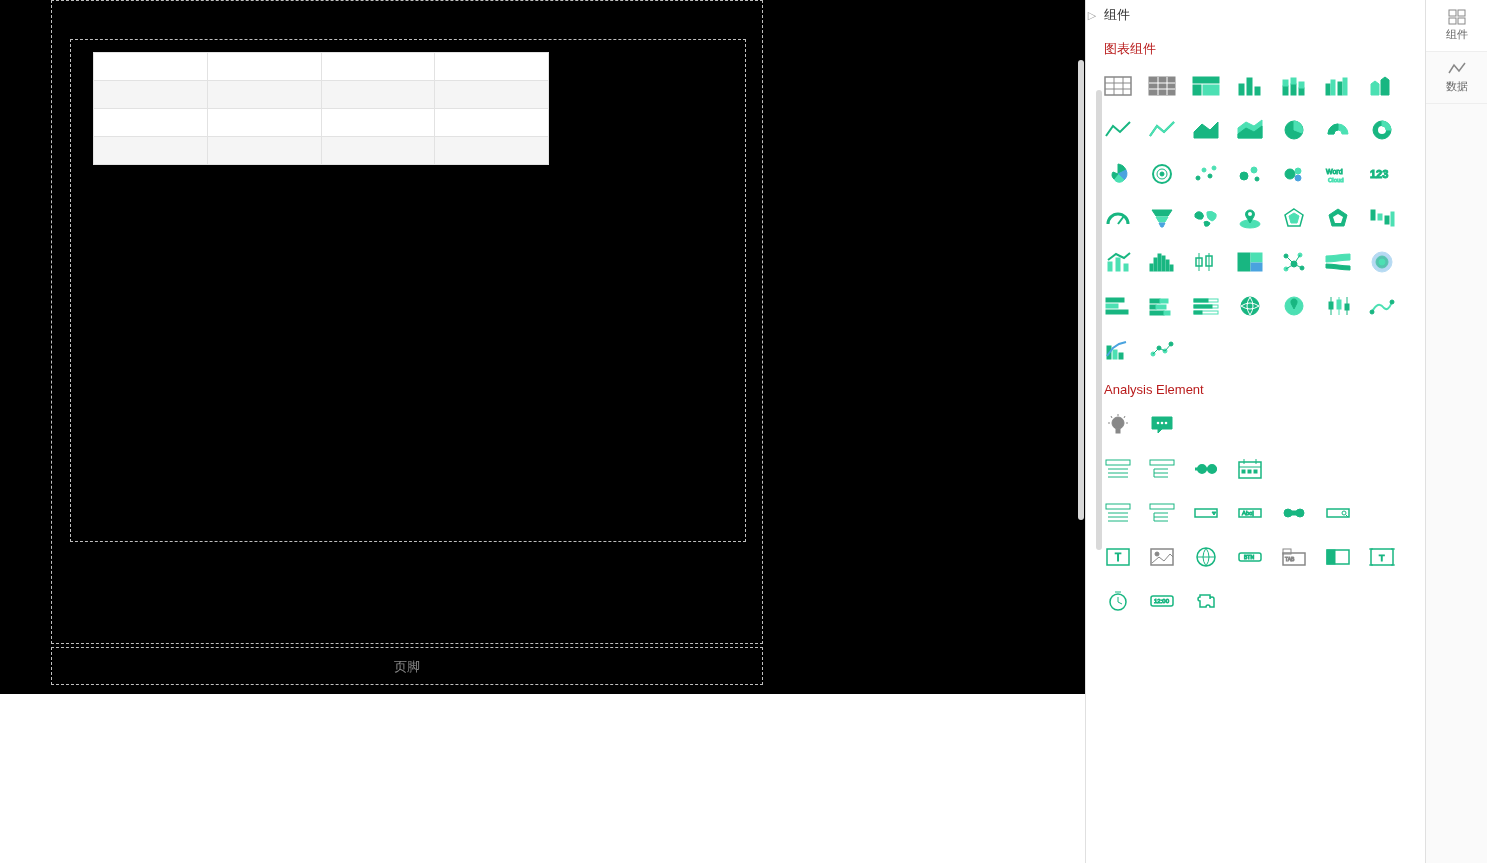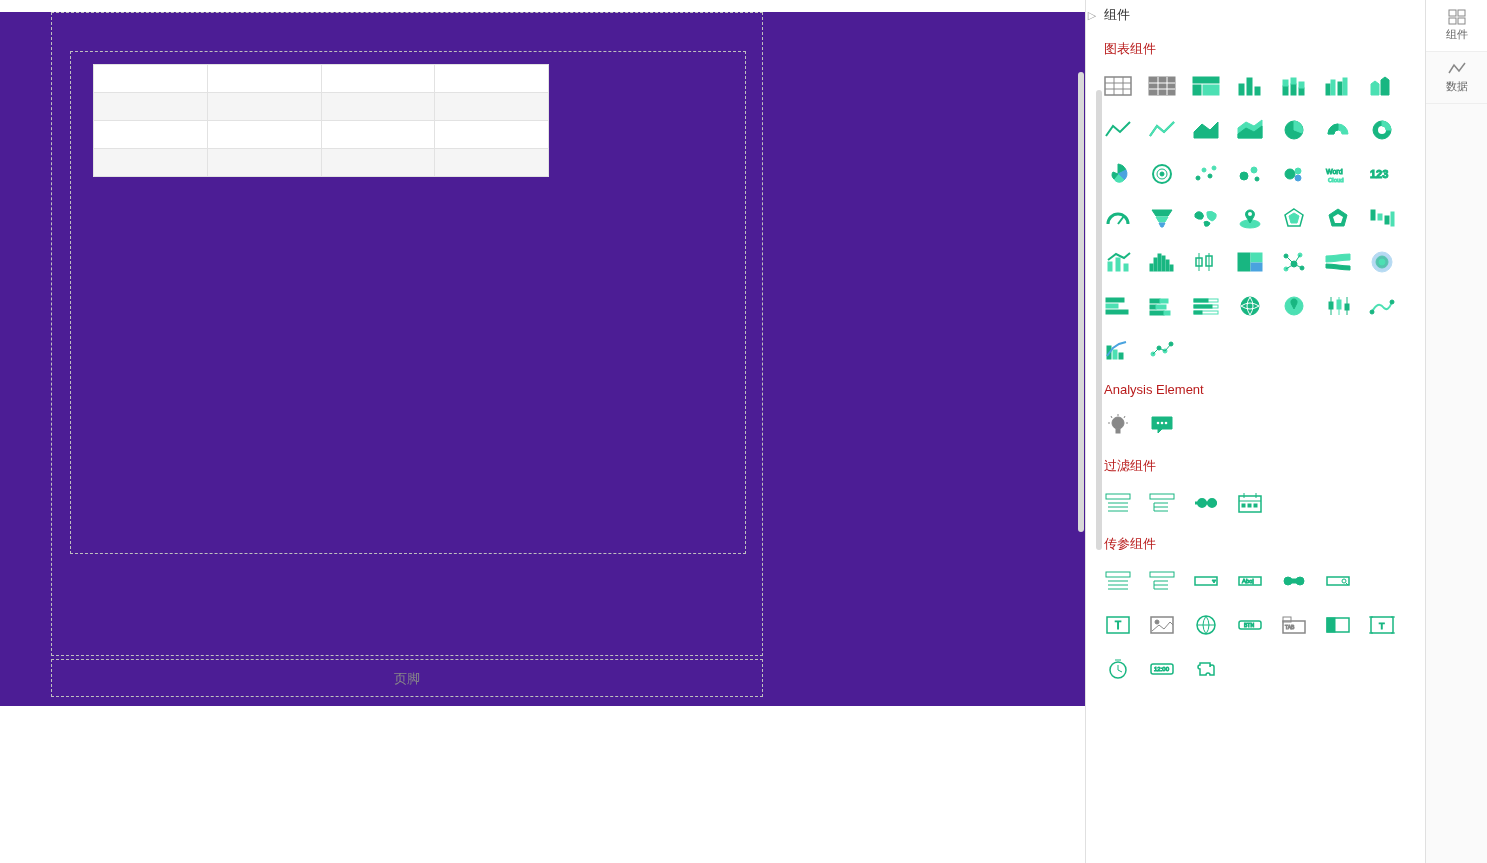--- a/index.html
+++ b/index.html
@@ -14,23 +14,22 @@
   position: relative;
 }
 
 
 .canvas-area {
   position: absolute;
   left: 0;
   top: 0;
   width: 1085px;
   height: 694px;
-  background: #4c1d95;
+  background: #000000;
   overflow: hidden;
-  margin-top: 12px;
 }
 
 .page {
   position: absolute;
   border: 1px dashed #bfbfbf;
 }
 .page1-body { left: 51px; top: 0; width: 712px; height: 644px; }
 .page1-footer { left: 51px; top: 647px; width: 712px; height: 38px; }
 .page2-header { left: 51px; top: 742px; width: 712px; height: 38px; }
 .page2-body   { left: 51px; top: 783px; width: 712px; height: 80px; }
@@ -575,21 +574,20 @@
       <div class="icon-cell">
           <svg viewBox="0 0 28 24">
             <path class="g" d="M4 4 H24 V16 H14 L10 20 V16 H4 Z"></path>
             <circle fill="#fff" cx="10" cy="10" r="1.3"></circle>
             <circle fill="#fff" cx="14" cy="10" r="1.3"></circle>
             <circle fill="#fff" cx="18" cy="10" r="1.3"></circle>
           </svg>
         </div>
     </div>
 
-    <div class="section-label">过滤组件</div>
     <div class="icon-grid">
       <div class="icon-cell">
           <svg viewBox="0 0 28 24">
             <rect class="g wf" x="2" y="3" width="24" height="5"></rect>
             <line class="g" x1="4" y1="12" x2="24" y2="12"></line>
             <line class="g" x1="4" y1="16" x2="24" y2="16"></line>
             <line class="g" x1="4" y1="20" x2="24" y2="20"></line>
           </svg>
         </div>
       <div class="icon-cell">
@@ -614,21 +612,20 @@
             <line class="g" x1="3" y1="10" x2="25" y2="10"></line>
             <line class="g" x1="8" y1="2" x2="8" y2="7"></line>
             <line class="g" x1="20" y1="2" x2="20" y2="7"></line>
             <rect class="g" x="6" y="13" width="3" height="3"></rect>
             <rect class="g" x="12" y="13" width="3" height="3"></rect>
             <rect class="g" x="18" y="13" width="3" height="3"></rect>
           </svg>
         </div>
     </div>
 
-    <div class="section-label">传参组件</div>
     <div class="icon-grid">
       <div class="icon-cell">
           <svg viewBox="0 0 28 24">
             <rect class="g wf" x="2" y="3" width="24" height="5"></rect>
             <line class="g" x1="4" y1="12" x2="24" y2="12"></line>
             <line class="g" x1="4" y1="16" x2="24" y2="16"></line>
             <line class="g" x1="4" y1="20" x2="24" y2="20"></line>
           </svg>
         </div>
       <div class="icon-cell">

